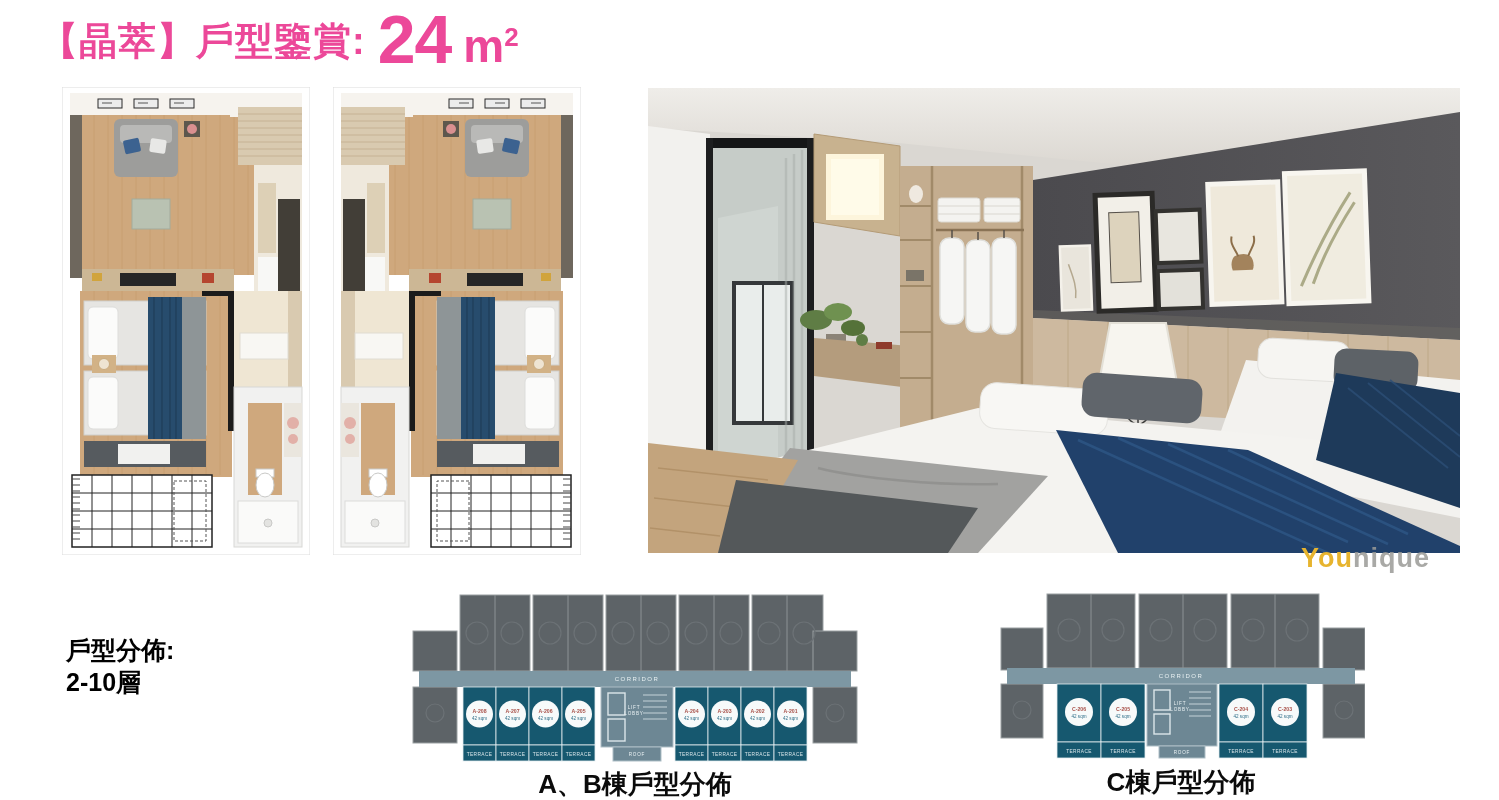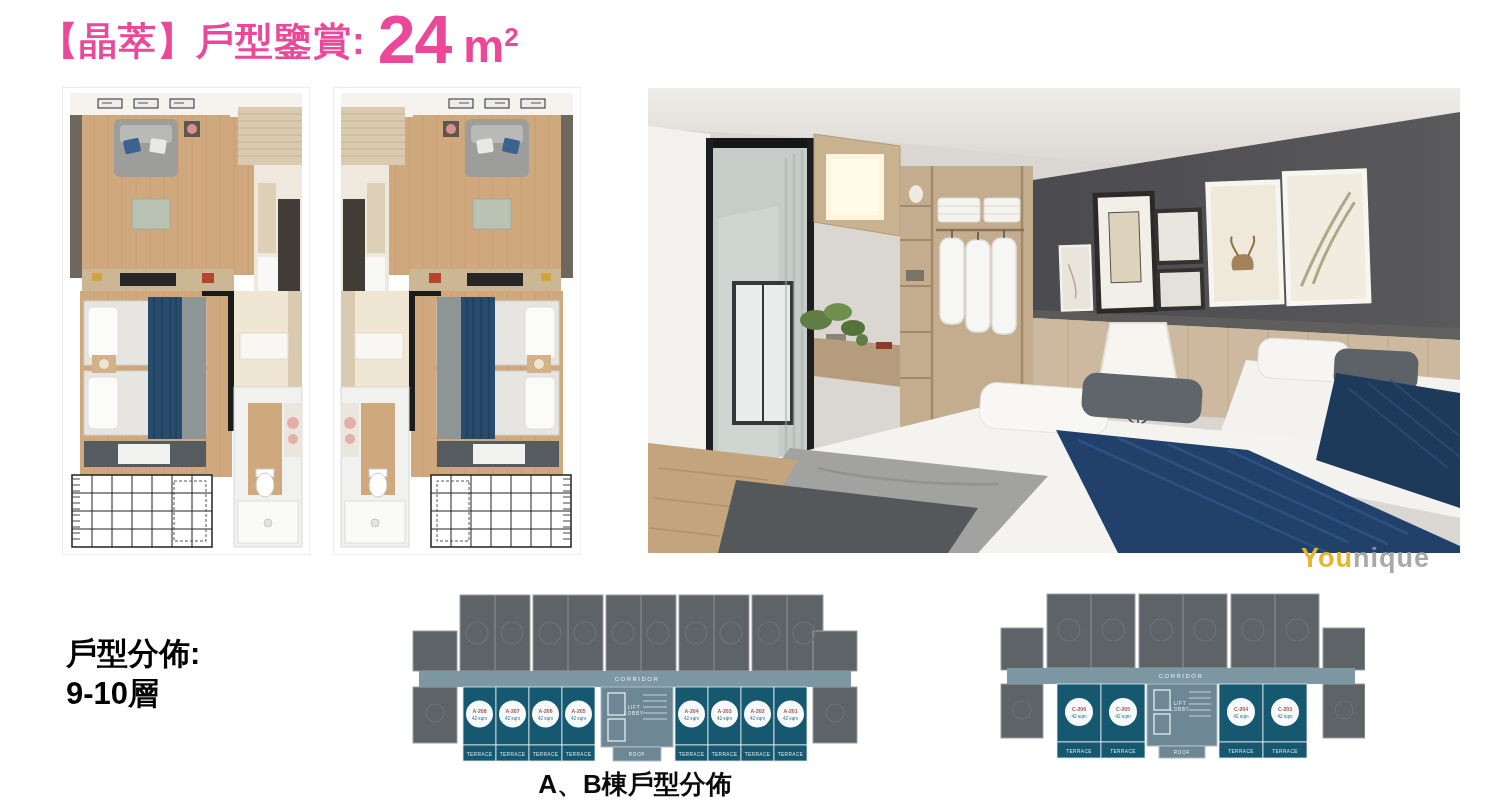--- a/index.html
+++ b/index.html
@@ -19,21 +19,21 @@
   .apt-plan-2{left:333px;transform:scaleX(-1);}
   .photo{position:absolute;left:648px;top:88px;width:812px;height:465px;}
   svg{display:block;width:100%;height:100%;}
 
   
   .watermark{position:absolute;left:1301px;top:515px;font-size:27px;font-weight:bold;letter-spacing:1px;margin-top:28px;}
   .wm-hi{color:#e7b42e;}
   .wm-rest{color:#9b9b97;opacity:.85;}
 
   
-  .dist-label{position:absolute;left:66px;top:634px;font-size:31px;font-weight:bold;color:#000;line-height:1.28;}
+  .dist-label{position:absolute;left:66px;top:634px;font-size:25px;font-weight:bold;color:#000;line-height:1.28;}
   .caption{position:absolute;font-size:26px;font-weight:bold;color:#0b0b0b;text-align:center;}
   .caption-ab{left:405px;width:460px;top:767px;}
   .caption-c{left:997px;width:368px;top:765px;}
 
   
   .bplan{position:absolute;}
   .bplan-ab{left:405px;top:593px;width:460px;height:173px;}
   .bplan-c{left:997px;top:592px;width:368px;height:170px;}
   .plan-text{fill:#e8f0f2;font-family:"Liberation Sans",sans-serif;letter-spacing:1.5px;text-anchor:middle;}
   .corridor-text{font-size:6px;}
@@ -251,21 +251,21 @@
       <polygon points="88,392 330,420 300,465 70,465" fill="#54585a"></polygon>
     </svg>
   </div>
 
   <div class="watermark">
     <span class="wm-hi">You</span><span class="wm-rest">nique</span>
   </div>
 
   <div class="dist-label">
     <div>戶型分佈:</div>
-    <div>9-10層</div>
+    <div>2-10層</div>
   </div>
 
   <div class="bplan bplan-ab">
     <svg id="ab-svg" viewBox="0 0 460 173">
       <g fill="#5d6367" stroke="#9aa0a2" stroke-width="1">
         <rect x="55" y="2" width="70" height="76"></rect>
           <rect x="128" y="2" width="70" height="76"></rect>
         <rect x="201" y="2" width="70" height="76"></rect>
           <rect x="274" y="2" width="70" height="76"></rect>
         <rect x="347" y="2" width="71" height="76"></rect>
@@ -435,14 +435,15 @@
           <text x="288" y="125.5" class="unit-area">42 sqm</text>
         </g>
         <text x="82" y="160.5" class="terrace-label">TERRACE</text>
         <text x="126" y="160.5" class="terrace-label">TERRACE</text>
         <text x="244" y="160.5" class="terrace-label">TERRACE</text>
         <text x="288" y="160.5" class="terrace-label">TERRACE</text>
       </svg>
   </div>
 
   <div class="caption caption-ab">A、B棟戶型分佈</div>
+  <div class="caption caption-c">C棟戶型分佈</div>
 
 </div>
 
 </body></html>

